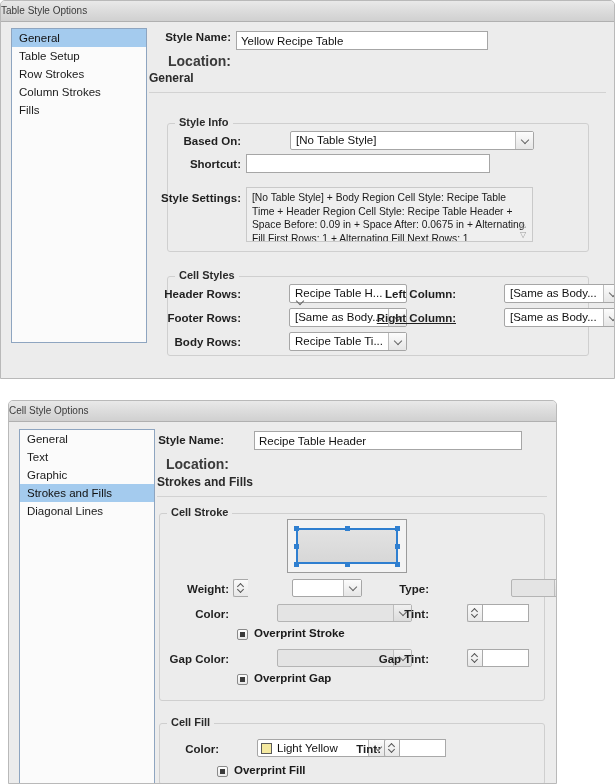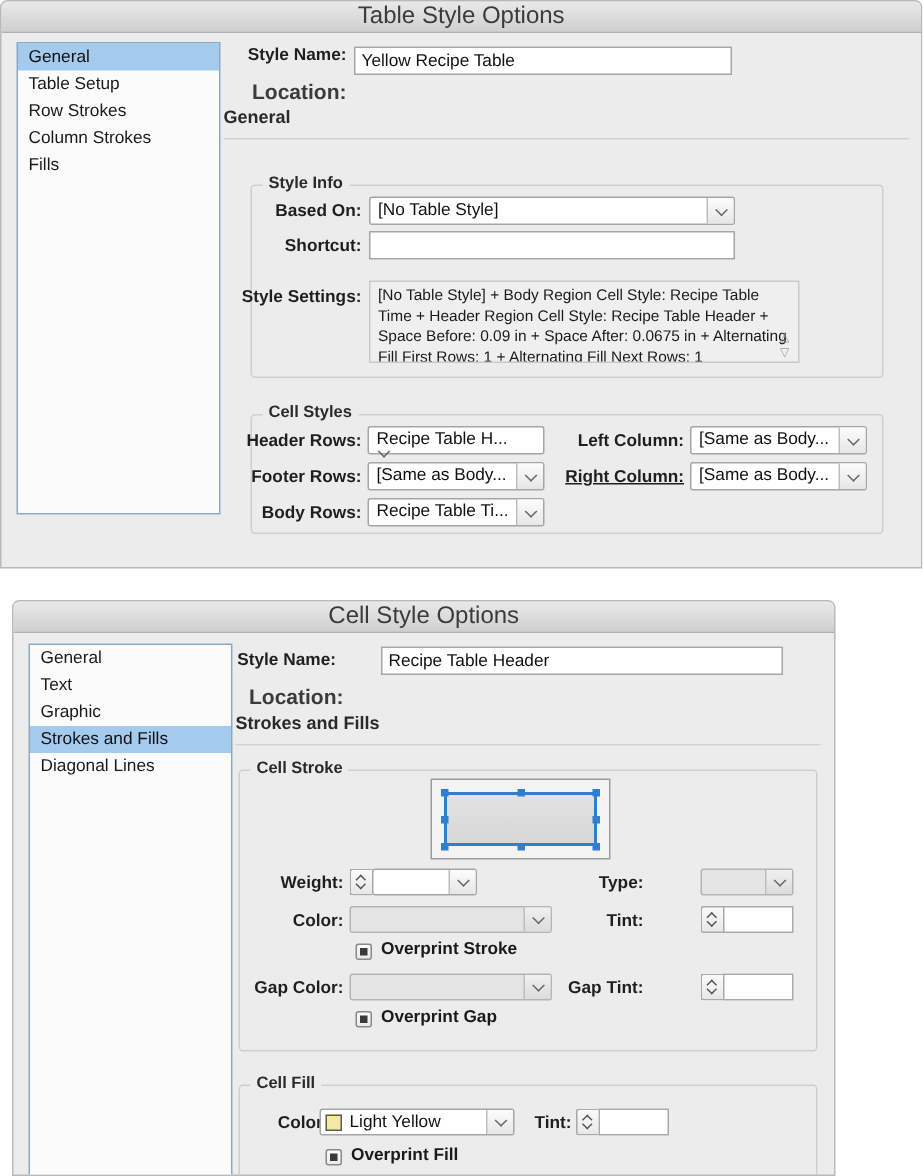--- a/index.html
+++ b/index.html
@@ -4,21 +4,21 @@
 <style>
   html,body{margin:0;padding:0;background:#ffffff;}
   body{
     width:615px;height:784px;position:relative;overflow:hidden;
     font-family:"Liberation Sans","DejaVu Sans",sans-serif;
     font-size:11.5px;color:#1a1a1a;
     -webkit-font-smoothing:antialiased;
   }
   .dialog{position:absolute;background:#ececec;border:1px solid #b9b9b9;
           border-radius:5px 5px 0 0;box-sizing:border-box;overflow:hidden;}
-  .titlebar{height:20px;line-height:20px;text-align:center;font-size:16px;
+  .titlebar{height:20px;line-height:20px;text-align:left;font-size:10px;
             color:#3b3b3b;
             background:linear-gradient(to bottom,#e9e9e9 0%,#dcdcdc 50%,#d0d0d0 100%);
             border-bottom:1px solid #b0b0b0;}
   .sidebar{position:absolute;background:#fbfbfb;border:1px solid #8ea5c0;
            box-sizing:border-box;}
   .side-item{height:18px;line-height:18px;padding-left:7px;font-size:11.5px;
              color:#1a1a1a;white-space:nowrap;}
   .side-item.sel{background:#a4cbee;color:#111;}
   .sect-head{position:absolute;font-weight:bold;font-size:12px;color:#2a2a2a;}
   .hrule{position:absolute;height:1px;background:#d2d2d2;}
@@ -26,21 +26,21 @@
        color:#1f1f1f;white-space:nowrap;}
   .lbl.plain{font-weight:bold;color:#3b3b3b;font-size:14px;}
   .field{position:absolute;background:#ffffff;border:1px solid #a6a6a6;
          box-sizing:border-box;line-height:18px;padding-left:4px;font-size:11.5px;
          color:#111;white-space:nowrap;overflow:hidden;}
   .group{position:absolute;border:1px solid #cfcfcf;border-radius:3px;
          box-sizing:border-box;background:transparent;}
   .group-title{position:absolute;background:#ececec;padding:0 4px;
                font-weight:bold;font-size:11px;color:#2a2a2a;white-space:nowrap;}
   .combo{position:absolute;display:flex;box-sizing:border-box;
-         border:1px solid #a6a6a6;background:#ffffff;border-radius:2px;}
+         border:1px solid #a6a6a6;background:#ffffff;border-radius:2px;margin-left:44px;}
   .combo .txt{flex:1;line-height:17px;padding-left:5px;font-size:11.5px;
               color:#111;white-space:nowrap;overflow:hidden;}
   .combo .arw{width:17px;border-left:1px solid #bdbdbd;
               background:linear-gradient(to bottom,#fcfcfc,#e6e6e6);
               position:relative;}
   .combo.dim{background:#e4e4e4;border-color:#b4b4b4;}
   .combo.dim .arw{background:linear-gradient(to bottom,#f0f0f0,#dcdcdc);}
   .arw::after{content:"";position:absolute;left:50%;top:50%;
               width:5px;height:5px;margin-left:-3px;margin-top:-4px;
               border-left:1.4px solid #666;border-bottom:1.4px solid #666;

